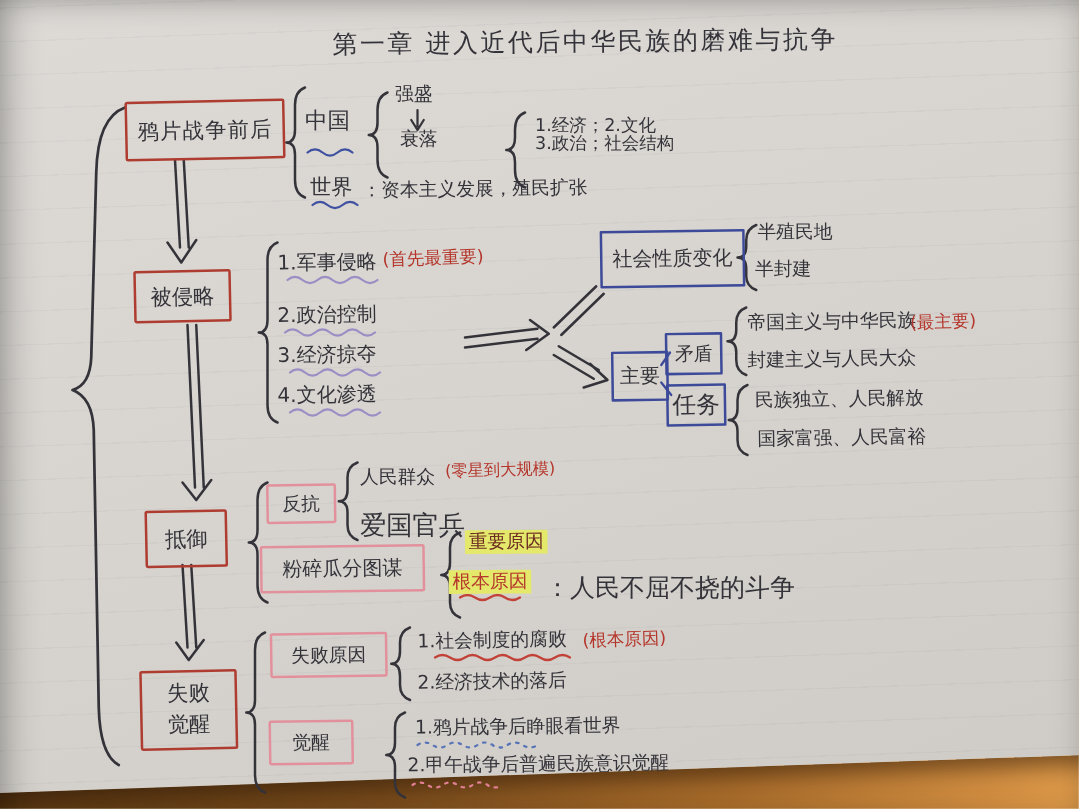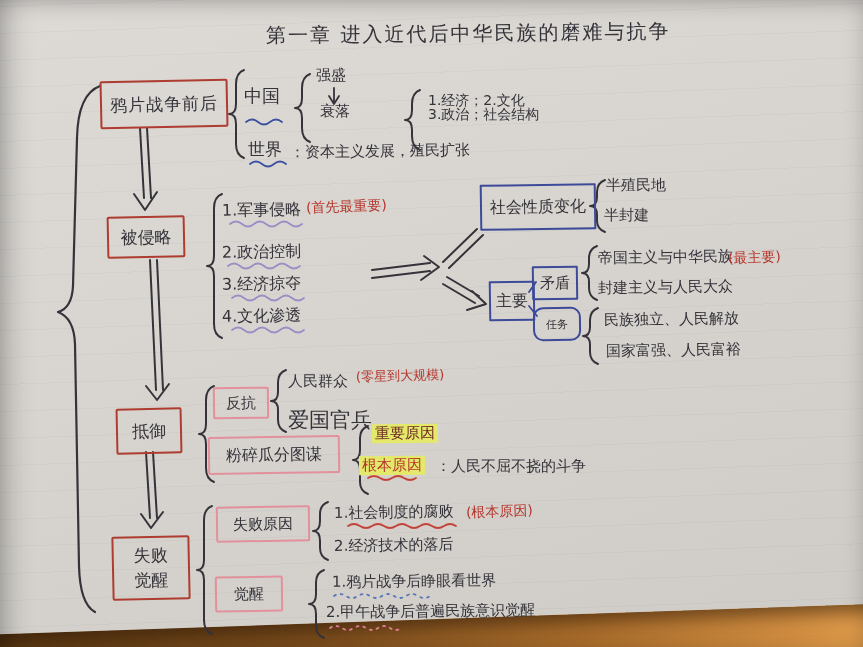--- a/index.html
+++ b/index.html
@@ -108,21 +108,21 @@
   </div>
   <div class="abs ink" style="left:606px;top:176px;font-size:15px;">半殖民地</div>
   <div class="abs ink" style="left:604px;top:206px;font-size:15px;">半封建</div>
 
   <div class="abs node bxb" style="left:489px;top:281px;width:42px;height:36px;font-size:16px;">
     <span>主要</span>
   </div>
   <div class="abs node bxb" style="left:532px;top:266px;width:42px;height:30px;font-size:15px;">
     <span>矛盾</span>
   </div>
-  <div class="abs node bxb" style="left:533px;top:307px;width:44px;height:30px;font-size:11px;border-radius:10px;">
+  <div class="abs node bxb" style="left:533px;top:307px;width:44px;height:30px;font-size:19px;">
     <span>任务</span>
   </div>
   <div class="abs ink" style="left:598px;top:248px;font-size:15px;transform:rotate(-0.8deg);">帝国主义与中华民族</div>
   <div class="abs red" style="left:728px;top:249px;font-size:14px;transform:rotate(-2deg);">(最主要)</div>
   <div class="abs ink" style="left:598px;top:278px;font-size:15px;transform:rotate(-0.8deg);">封建主义与人民大众</div>
   <div class="abs ink" style="left:604px;top:310px;font-size:15px;transform:rotate(-0.8deg);">民族独立、人民解放</div>
   <div class="abs ink" style="left:606px;top:341px;font-size:15px;transform:rotate(-0.8deg);">国家富强、人民富裕</div>
 
   <div class="abs node bxr" style="left:116px;top:408px;width:62px;height:42px;font-size:17px;">
     <span>抵御</span>
@@ -135,21 +135,21 @@
   <div class="abs ink" style="left:288px;top:406px;font-size:21px;">爱国官兵</div>
   <div class="abs node bxp" style="left:208px;top:436px;width:128px;height:34px;font-size:16px;">
     <span>粉碎瓜分图谋</span>
   </div>
   <div class="abs" style="left:372px;top:424px;font-size:15px;">
     <span class="hl ink" style="color:#6b2a22;">重要原因</span>
   </div>
   <div class="abs" style="left:359px;top:456px;font-size:15px;">
     <span class="hl red">根本原因</span>
   </div>
-  <div class="abs ink" style="left:436px;top:457px;font-size:15px;">：人民不屈不挠的斗争</div>
+  <div class="abs ink" style="left:436px;top:457px;font-size:20px;">：人民不屈不挠的斗争</div>
 
   <div class="abs node bxr" style="left:112px;top:536px;width:74px;height:60px;font-size:17px;line-height:1.5;flex-direction:column;">
     <span>失败</span>
     <span>觉醒</span>
   </div>
   <div class="abs node bxp" style="left:216px;top:506px;width:90px;height:32px;font-size:15px;">
     <span>失败原因</span>
   </div>
   <div class="abs ink" style="left:334px;top:503px;font-size:15px;transform:rotate(-1deg);">1.社会制度的腐败</div>
   <div class="abs red" style="left:466px;top:503px;font-size:14px;transform:rotate(-2deg);">(根本原因)</div>

